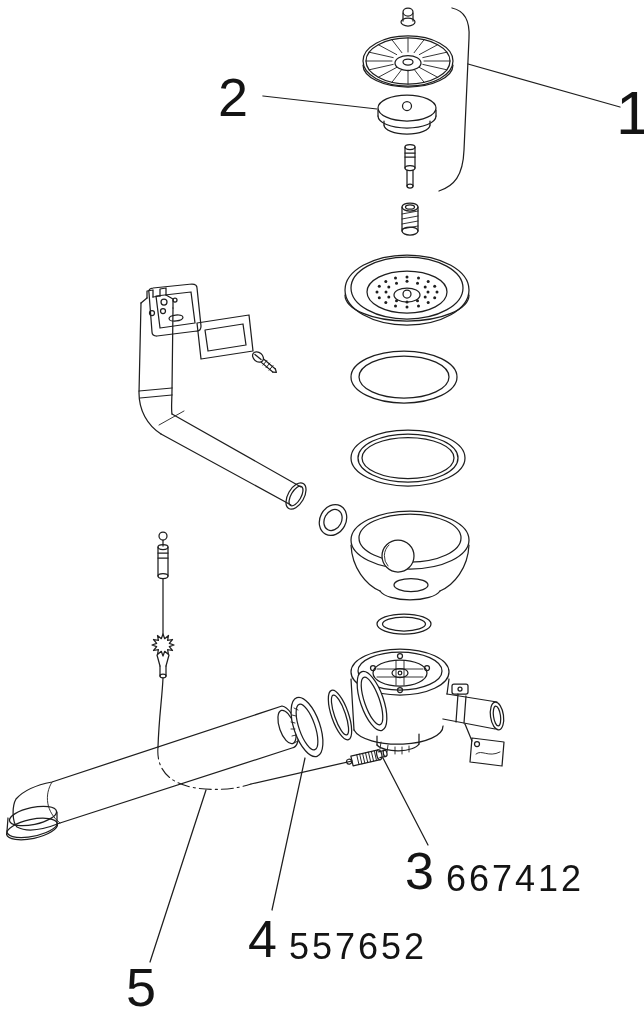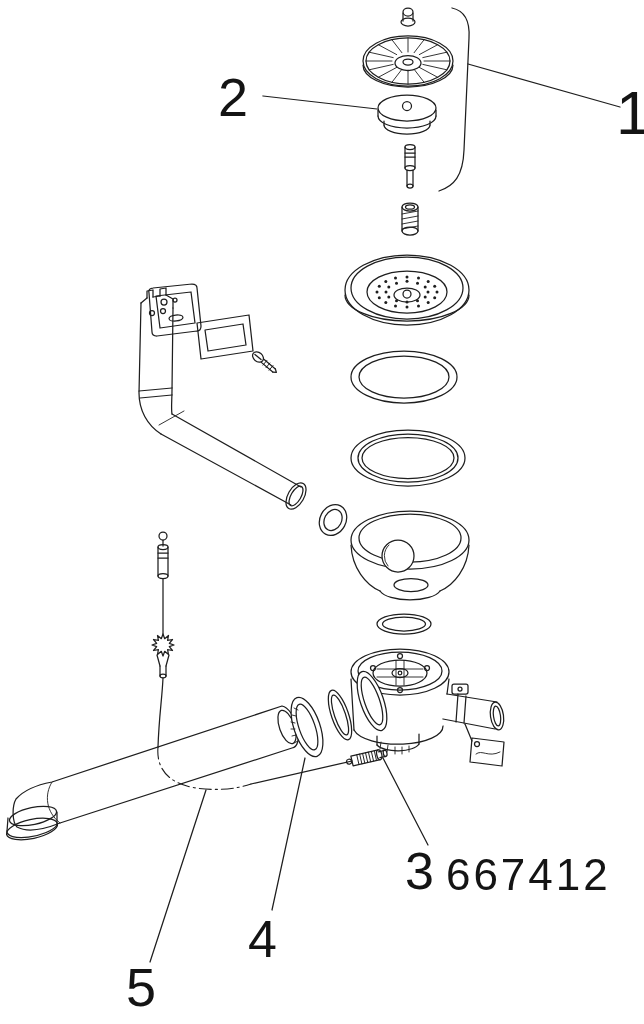--- a/index.html
+++ b/index.html
@@ -9,21 +9,21 @@
     fill:none;stroke:#1e1e1e;stroke-width:1.25;stroke-linecap:round;stroke-linejoin:round;}
   svg .f-white{fill:#ffffff;}
   svg .dot{fill:#1e1e1e;stroke:none;}
   svg .dashdot{stroke-dasharray:12 4 2 4;stroke-width:1.1;}
   svg .thin{stroke-width:0.9;}
   .lbl{position:absolute;font-family:"Liberation Sans",sans-serif;color:#141414;line-height:1;white-space:nowrap;}
   .lbl-grp{position:absolute;display:flex;align-items:flex-end;gap:12px;font-family:"Liberation Sans",sans-serif;color:#141414;line-height:1;white-space:nowrap;}
   .sz-1{font-size:62px;}
   .sz-big{font-size:52px;}
   .sz-2{font-size:54px;}
-  .sz-code{font-size:44px;letter-spacing:3px;}
+  .sz-code{font-size:36px;letter-spacing:3px;}
 </style>
 </head>
 <body>
 
 <div class="stage">
 
 <svg width="644" height="1024" viewBox="0 0 644 1024">
 
   <g>
     <ellipse cx="408" cy="12" rx="5" ry="4"></ellipse>
@@ -315,16 +315,17 @@
 </svg>
 
 <div class="lbl sz-1" style="left:616px;top:82px;">1</div>
 <div class="lbl sz-2" style="left:218px;top:70px;">2</div>
 <div class="lbl-grp" style="left:405px;top:845px;">
   <span class="sz-big">3</span>
   <span class="sz-code">667412</span>
 </div>
 <div class="lbl-grp" style="left:248px;top:913px;">
   <span class="sz-big">4</span>
+  <span class="sz-code">557652</span>
 </div>
 <div class="lbl sz-2" style="left:126px;top:960px;">5</div>
 
 </div>
 
 </body></html>

